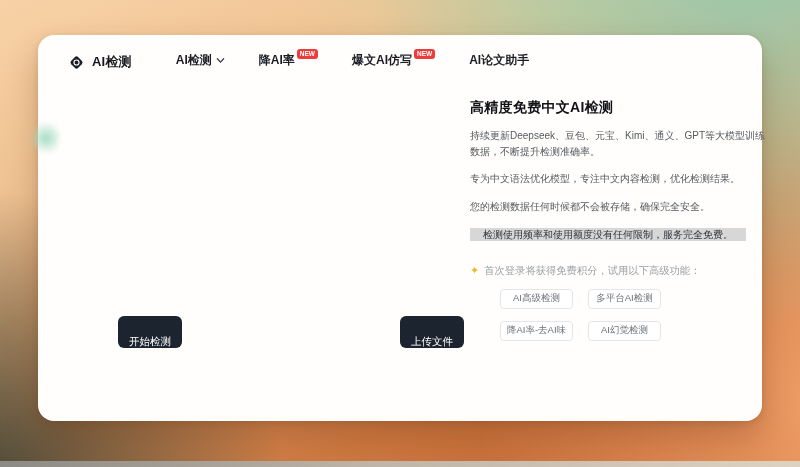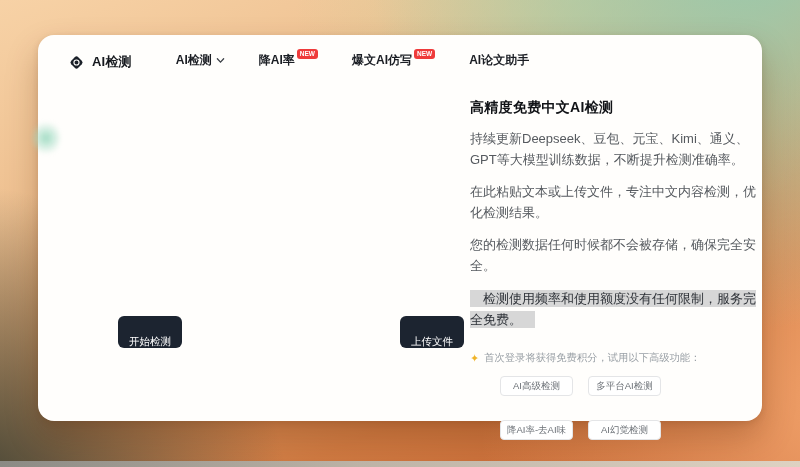--- a/index.html
+++ b/index.html
@@ -54,29 +54,29 @@
   .dark-btn {
     position:absolute; top:281px; height:31px; padding:16px 11px;
     background:#1c2430; color:#fff; border:none; border-radius:6px;
     font-size:10.5px; font-family:Liberation Mono, monospace; cursor:pointer; line-height:21px;
   }
   .btn-start { left:80px; }
   .btn-upload { left:362px; }
   
   .intro { position:absolute; left:432px; top:64px; width:296px; }
   .intro h1 { font-size:14px; font-weight:bold; color:#101216; letter-spacing:0.3px; }
-  .intro p { font-size:13px; color:#565a5f; line-height:1.62; margin-top:11px; }
+  .intro p { font-size:10px; color:#565a5f; line-height:1.62; margin-top:11px; }
   .intro p.hl-wrap { margin-top:12px; }
   mark.hl { background:#d7d7d7; color:#2e3238; padding:1px 13px; }
   .promo { display:flex; align-items:center; gap:5px; margin-top:21px; }
   .sparkle { color:#f0b429; font-size:11px; line-height:1; }
   .promo-text { font-size:10.3px; color:#9aa0a6; }
   .features {
     margin-top:11px; margin-left:30px;
-    display:grid; grid-template-columns:repeat(2,73px); gap:24px 15px;
+    display:grid; grid-template-columns:repeat(2,73px); gap:12px 15px;
   }
   .feature-btn {
     height:20px; background:#fff; border:1px solid #e4e5e7; border-radius:4px;
     font-size:9.5px; color:#6b7076; font-family:inherit; cursor:pointer;
     display:flex; align-items:center; justify-content:center; white-space:nowrap;
   }
 </style>
 </head>
 <body>
 
@@ -112,21 +112,21 @@
       </div>
     </div>
   </div>
 
   <button class="dark-btn btn-start">开始检测</button>
   <button class="dark-btn btn-upload">上传文件</button>
 
   <div class="intro">
     <h1>高精度免费中文AI检测</h1>
     <p>持续更新Deepseek、豆包、元宝、Kimi、通义、GPT等大模型训练数据，不断提升检测准确率。</p>
-    <p>在此粘贴文本或上传文件，专注中文内容检测，优化检测结果。</p>
+    <p>专为中文语法优化模型，专注中文内容检测，优化检测结果。</p>
     <p>您的检测数据任何时候都不会被存储，确保完全安全。</p>
     <p class="hl-wrap">
       <mark class="hl">检测使用频率和使用额度没有任何限制，服务完全免费。</mark>
     </p>
     <div class="promo">
       <span class="sparkle">✦</span>
       <span class="promo-text">首次登录将获得免费积分，试用以下高级功能：</span>
     </div>
     <div class="features">
       <button class="feature-btn">AI高级检测</button>

